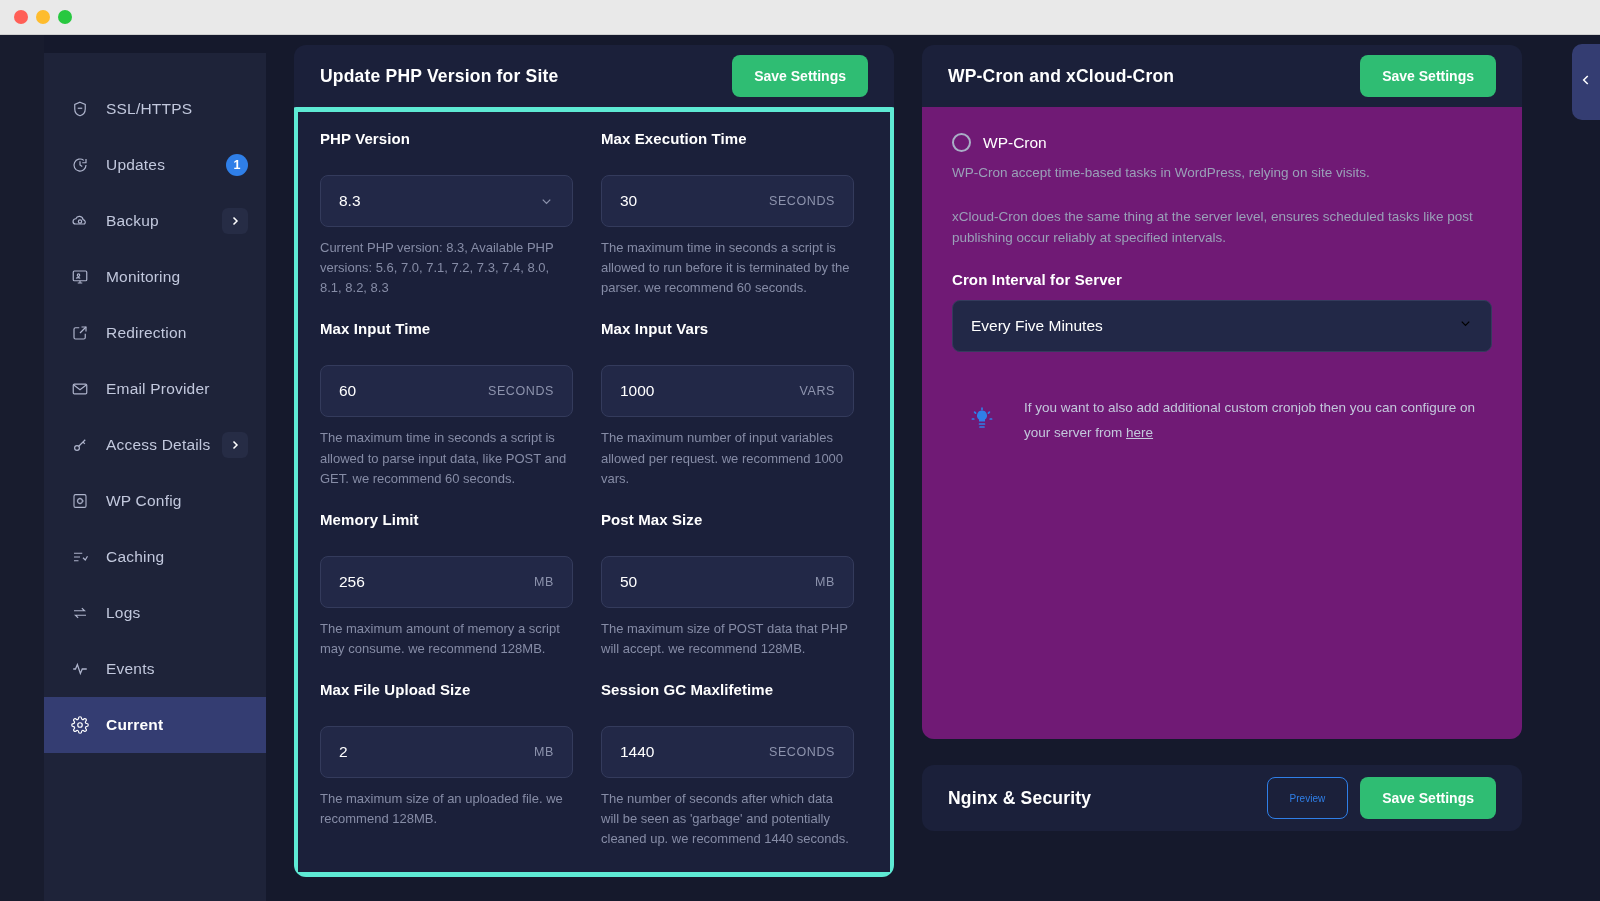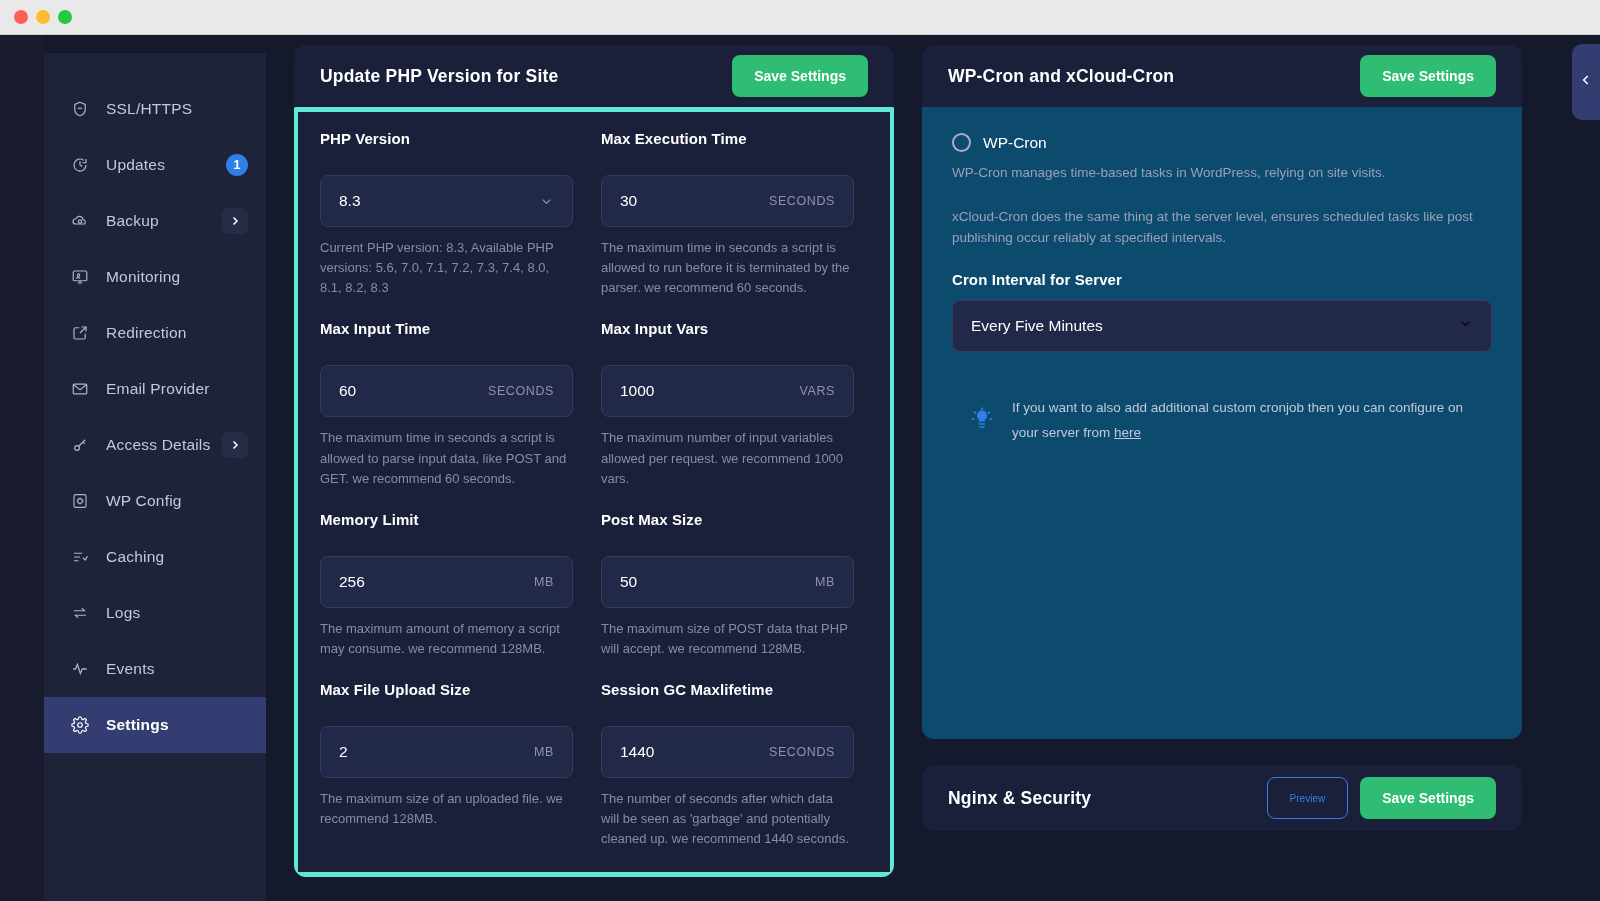--- a/index.html
+++ b/index.html
@@ -124,21 +124,21 @@
     content: ""; width: 9px; height: 9px; border-radius: 50%; background: #2f7fe8;
   }
   .radio-label { font-size: 15.5px; color: #ffffff; }
   .radio-desc { font-size: 13.5px; color: #9aa0b8; line-height: 1.6; margin-bottom: 22px; }
   .select-box {
     height: 52px; background: #222847; border: 1px solid #343b5c; border-radius: 8px;
     display: flex; align-items: center; justify-content: space-between;
     padding: 0 18px; cursor: pointer;
   }
   .select-box .val { font-size: 15.5px; color: #ffffff; }
-  .tip-row { display: flex; align-items: center; gap: 18px; margin-top: 44px; padding-left: 18px; }
+  .tip-row { display: flex; align-items: center; gap: 30px; margin-top: 44px; padding-left: 18px; }
   .tip-text { font-size: 13.5px; color: #c3c8dc; line-height: 1.85; max-width: 480px; }
   .tip-text a { color: #c3c8dc; text-decoration: underline; }
 
   
   .collapse-tab {
     position: absolute; right: 0; top: 44px; width: 28px; height: 76px;
     background: #343d72; border-radius: 10px 0 0 10px;
     display: flex; align-items: center; justify-content: center; cursor: pointer;
   }
 </style>
@@ -286,21 +286,21 @@
       <span class="nlabel">Events</span>
     </div>
 
     <div class="nav-item active">
       <span class="nic">
         <svg width="18" height="18" viewBox="0 0 24 24" fill="none" stroke="currentColor" stroke-width="1.6">
           <circle cx="12" cy="12" r="3"></circle>
           <path d="M19.4 15a1.6 1.6 0 0 0 .3 1.8l.1.1a2 2 0 1 1-2.8 2.8l-.1-.1a1.6 1.6 0 0 0-1.8-.3 1.6 1.6 0 0 0-1 1.5V21a2 2 0 1 1-4 0v-.1A1.6 1.6 0 0 0 9 19.4a1.6 1.6 0 0 0-1.8.3l-.1.1a2 2 0 1 1-2.8-2.8l.1-.1a1.6 1.6 0 0 0 .3-1.8 1.6 1.6 0 0 0-1.5-1H3a2 2 0 1 1 0-4h.1A1.6 1.6 0 0 0 4.6 9a1.6 1.6 0 0 0-.3-1.8l-.1-.1a2 2 0 1 1 2.8-2.8l.1.1a1.6 1.6 0 0 0 1.8.3H9a1.6 1.6 0 0 0 1-1.5V3a2 2 0 1 1 4 0v.1a1.6 1.6 0 0 0 1 1.5 1.6 1.6 0 0 0 1.8-.3l.1-.1a2 2 0 1 1 2.8 2.8l-.1.1a1.6 1.6 0 0 0-.3 1.8V9a1.6 1.6 0 0 0 1.5 1H21a2 2 0 1 1 0 4h-.1a1.6 1.6 0 0 0-1.5 1z"></path>
         </svg>
       </span>
-      <span class="nlabel">Settings</span>
+      <span class="nlabel">Current</span>
     </div>
 
   </nav>
 
   <main class="content">
     <div class="cols">
 
       <div class="col">
 
         <section class="card">
@@ -414,27 +414,27 @@
       </div>
 
       <div class="col">
 
         <section class="card">
           <div class="card-head">
             <div class="card-title">WP-Cron and xCloud-Cron</div>
             <button class="btn-save">Save Settings</button>
           </div>
 
-          <div class="card-body" style="background:#0c4a6e; padding:26px 30px 30px 30px; min-height:632px;">
+          <div class="card-body" style="background:#701a75; padding:26px 30px 30px 30px; min-height:632px;">
 
             <div class="radio-row">
               <span class="radio"></span>
               <span class="radio-label">WP-Cron</span>
             </div>
-            <div class="radio-desc">WP-Cron manages time-based tasks in WordPress, relying on site visits.</div>
+            <div class="radio-desc">WP-Cron accept time-based tasks in WordPress, relying on site visits.</div>
 
             <div class="radio-desc">xCloud-Cron does the same thing at the server level, ensures scheduled tasks like post publishing occur reliably at specified intervals.</div>
 
             <div class="field-label" style="margin-bottom:12px;">Cron Interval for Server</div>
             <div class="select-box">
               <span class="val">Every Five Minutes</span>
               <span class="caret">
                 <svg width="15" height="15" viewBox="0 0 24 24" fill="none" stroke="currentColor" stroke-width="2">
                     <path d="M6 9l6 6 6-6"></path>
                   </svg>

